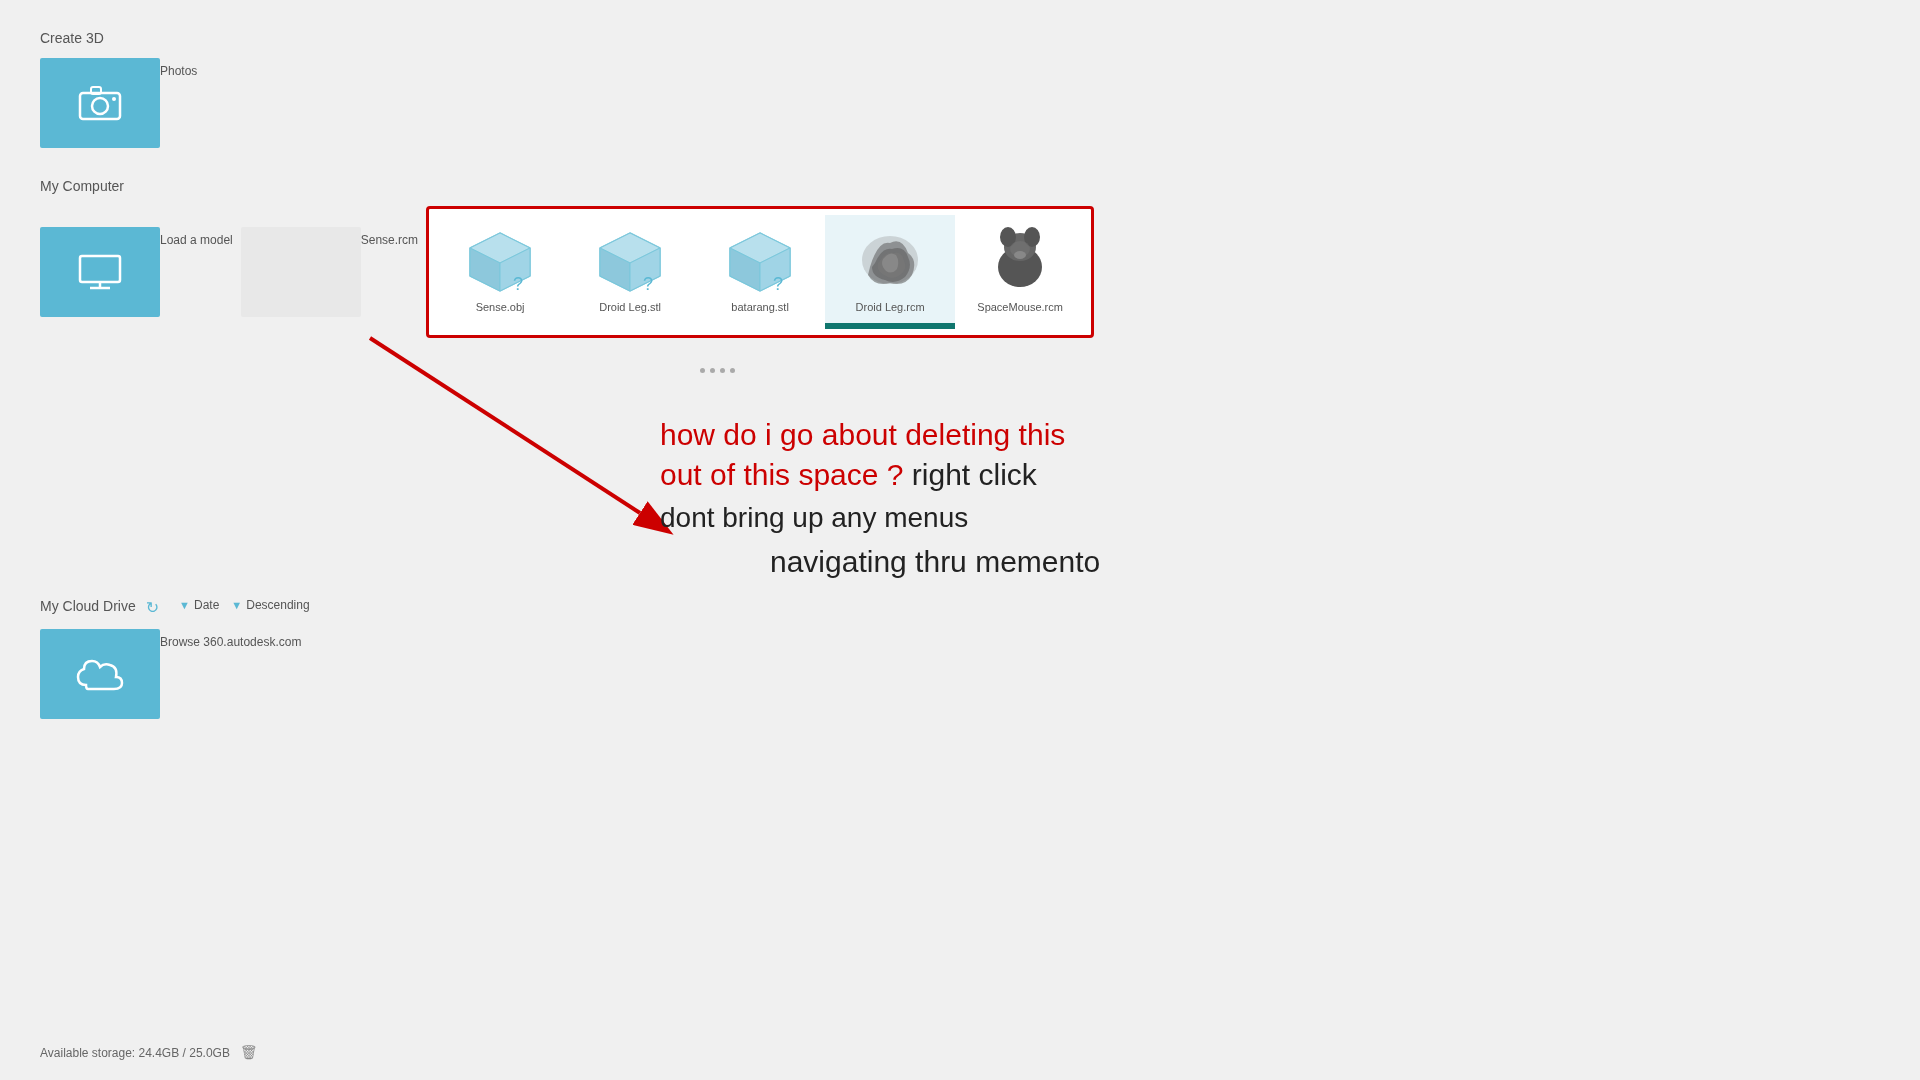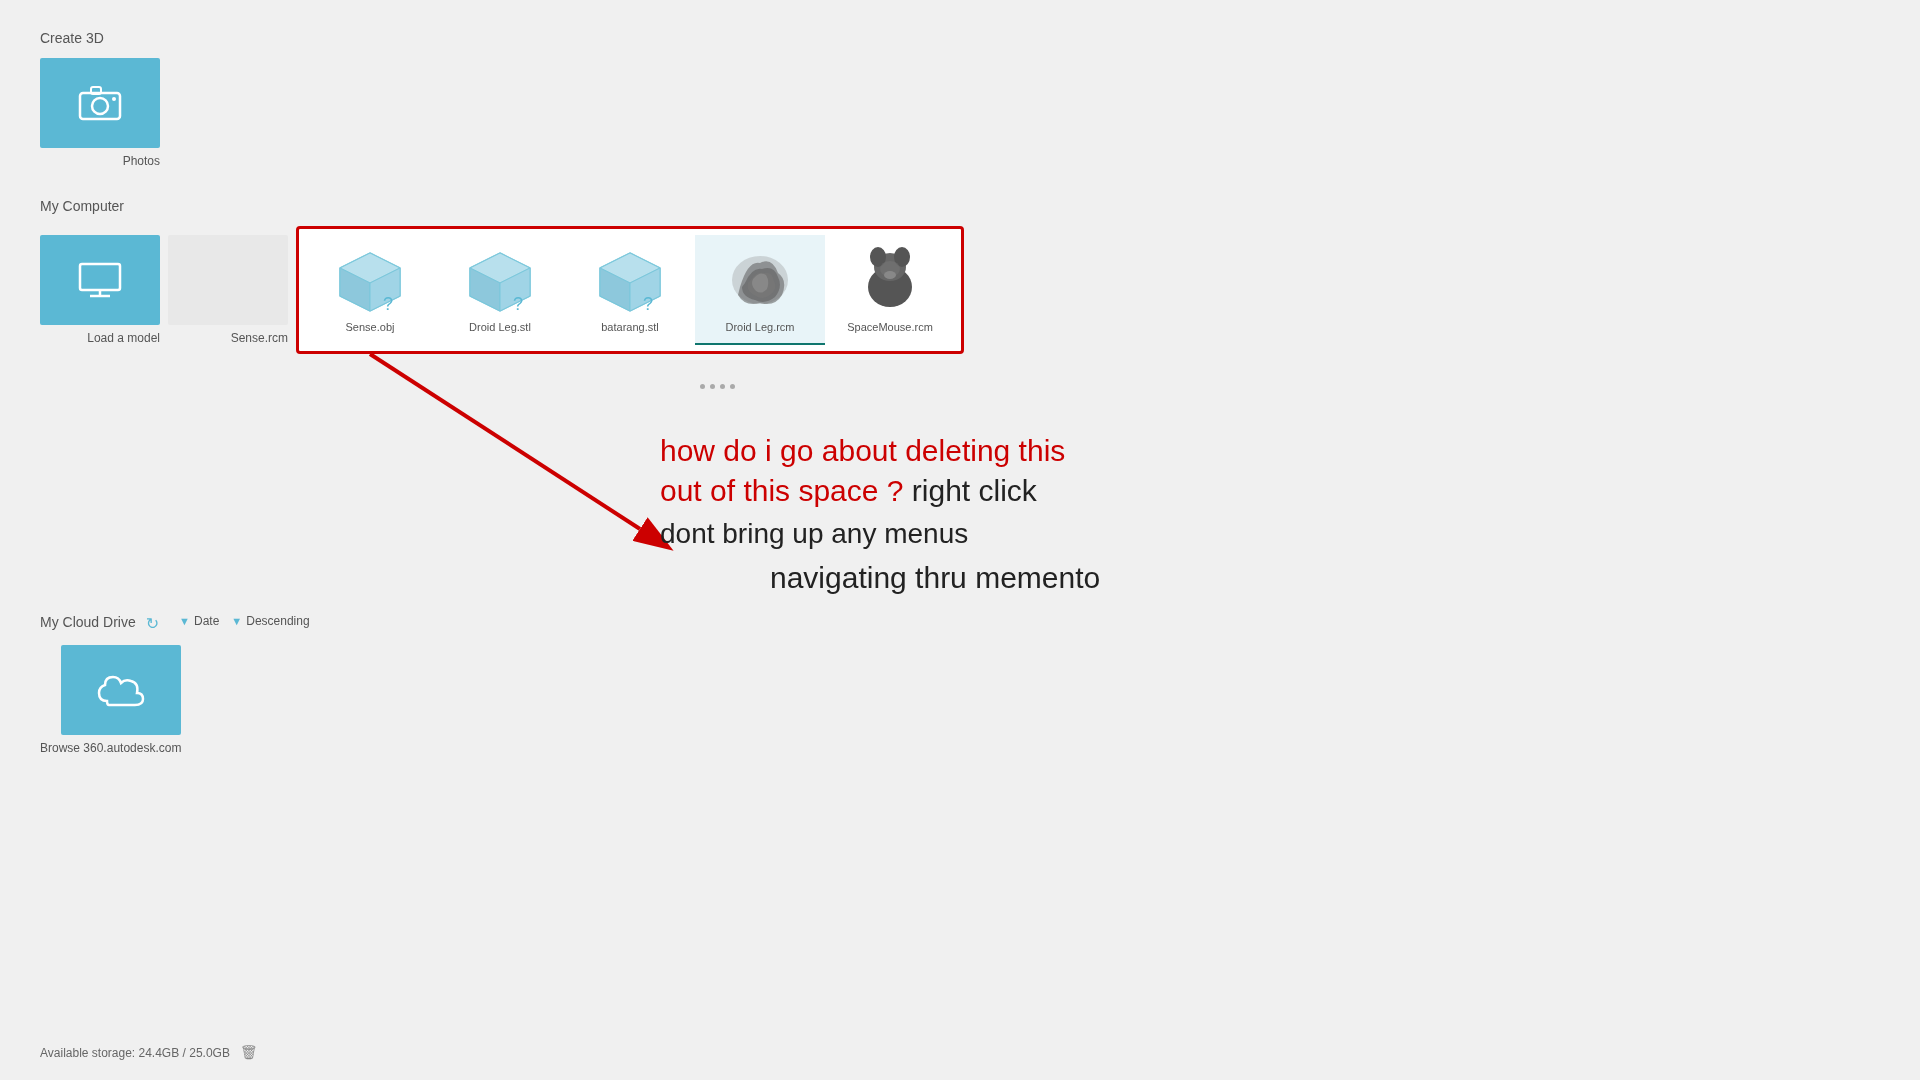--- a/index.html
+++ b/index.html
@@ -28,22 +28,22 @@
     .tile-row {
       display: flex;
       flex-direction: row;
       gap: 8px;
       align-items: flex-start;
       margin-bottom: 30px;
     }
 
     .tile {
       display: flex;
-      flex-direction: column;
-      align-items: flex-end;
+      flex-direction: row;
+      align-items: flex-start;
       cursor: pointer;
     }
 
     .tile-box {
       width: 120px;
       height: 90px;
       background: #5bb8d4;
       border-radius: 2px;
       display: flex;
       align-items: center;
@@ -72,21 +72,21 @@
       display: flex;
       flex-direction: column;
       align-items: center;
       width: 130px;
       padding: 10px 8px;
       cursor: pointer;
     }
 
     .file-item.selected {
       background: #e8f4f8;
-      border-bottom: 2px solid #0f766e;
+      border-bottom: 6px solid #0f766e;
     }
 
     .file-item-icon {
       width: 80px;
       height: 70px;
       display: flex;
       align-items: center;
       justify-content: center;
       position: relative;
     }

